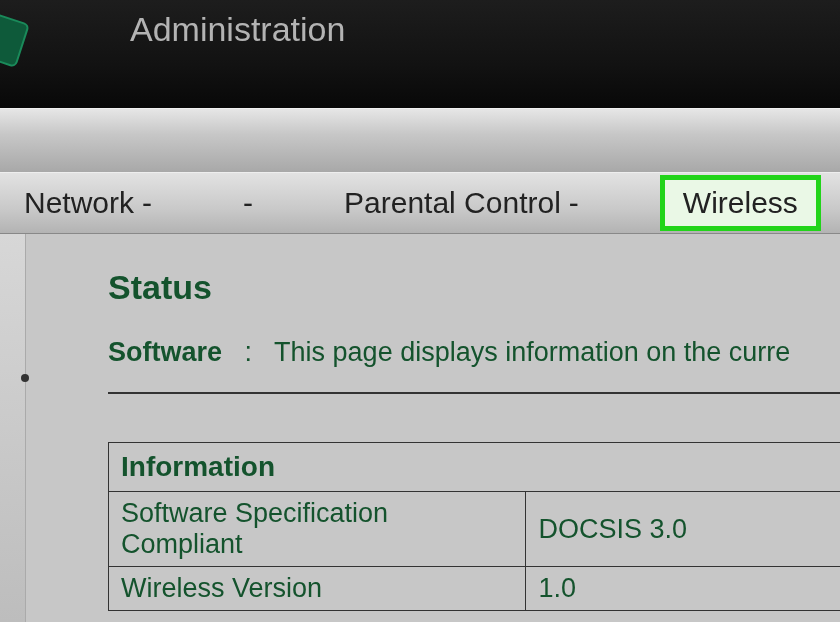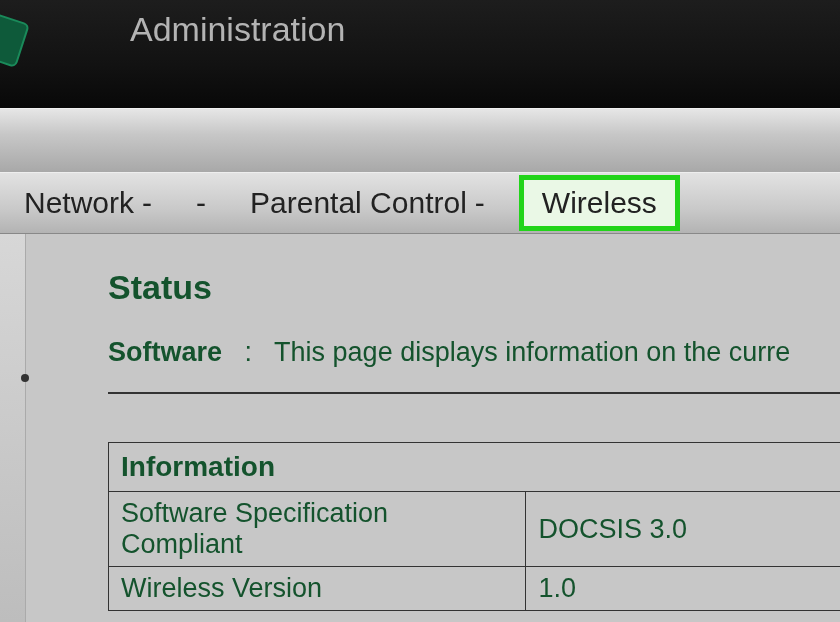--- a/index.html
+++ b/index.html
@@ -46,20 +46,21 @@
       height: 62px;
       background: linear-gradient(to bottom, #e2e2e2 0%, #c9c9c9 60%, #b3b3b3 100%);
       border-top: 1px solid #eee;
       border-bottom: 1px solid #888;
       display: flex;
       align-items: center;
       padding-left: 14px;
       font-size: 30px;
       color: #222;
       white-space: nowrap;
+      gap: 47px;
     }
     .navbar .nav-item {
       padding: 6px 10px;
       margin-right: 24px;
       cursor: pointer;
       display: inline-flex;
       align-items: center;
       gap: 8px;
     }
     .navbar .nav-item.highlight {

